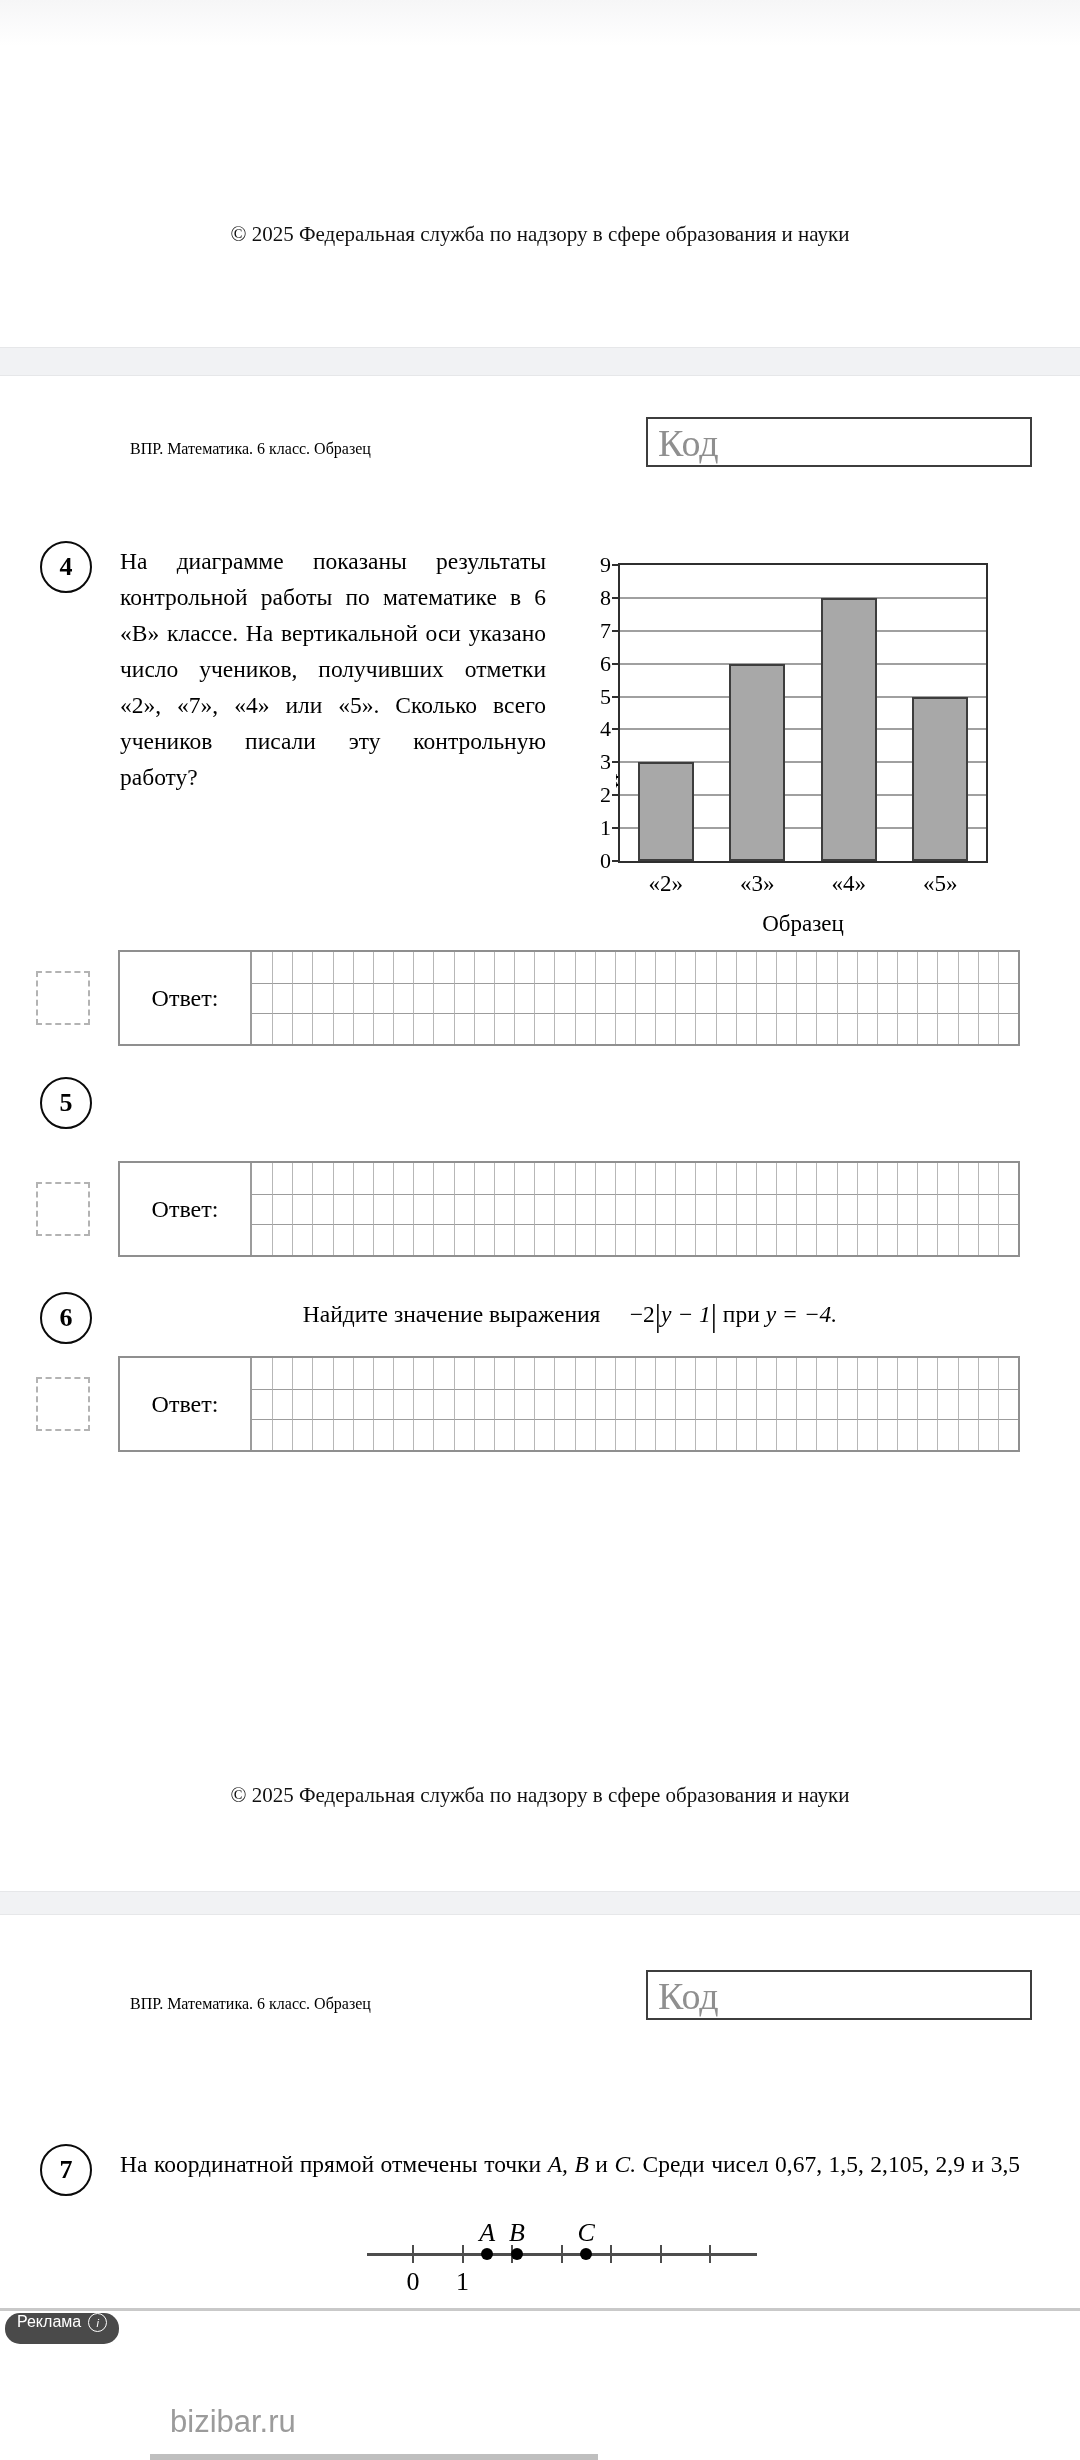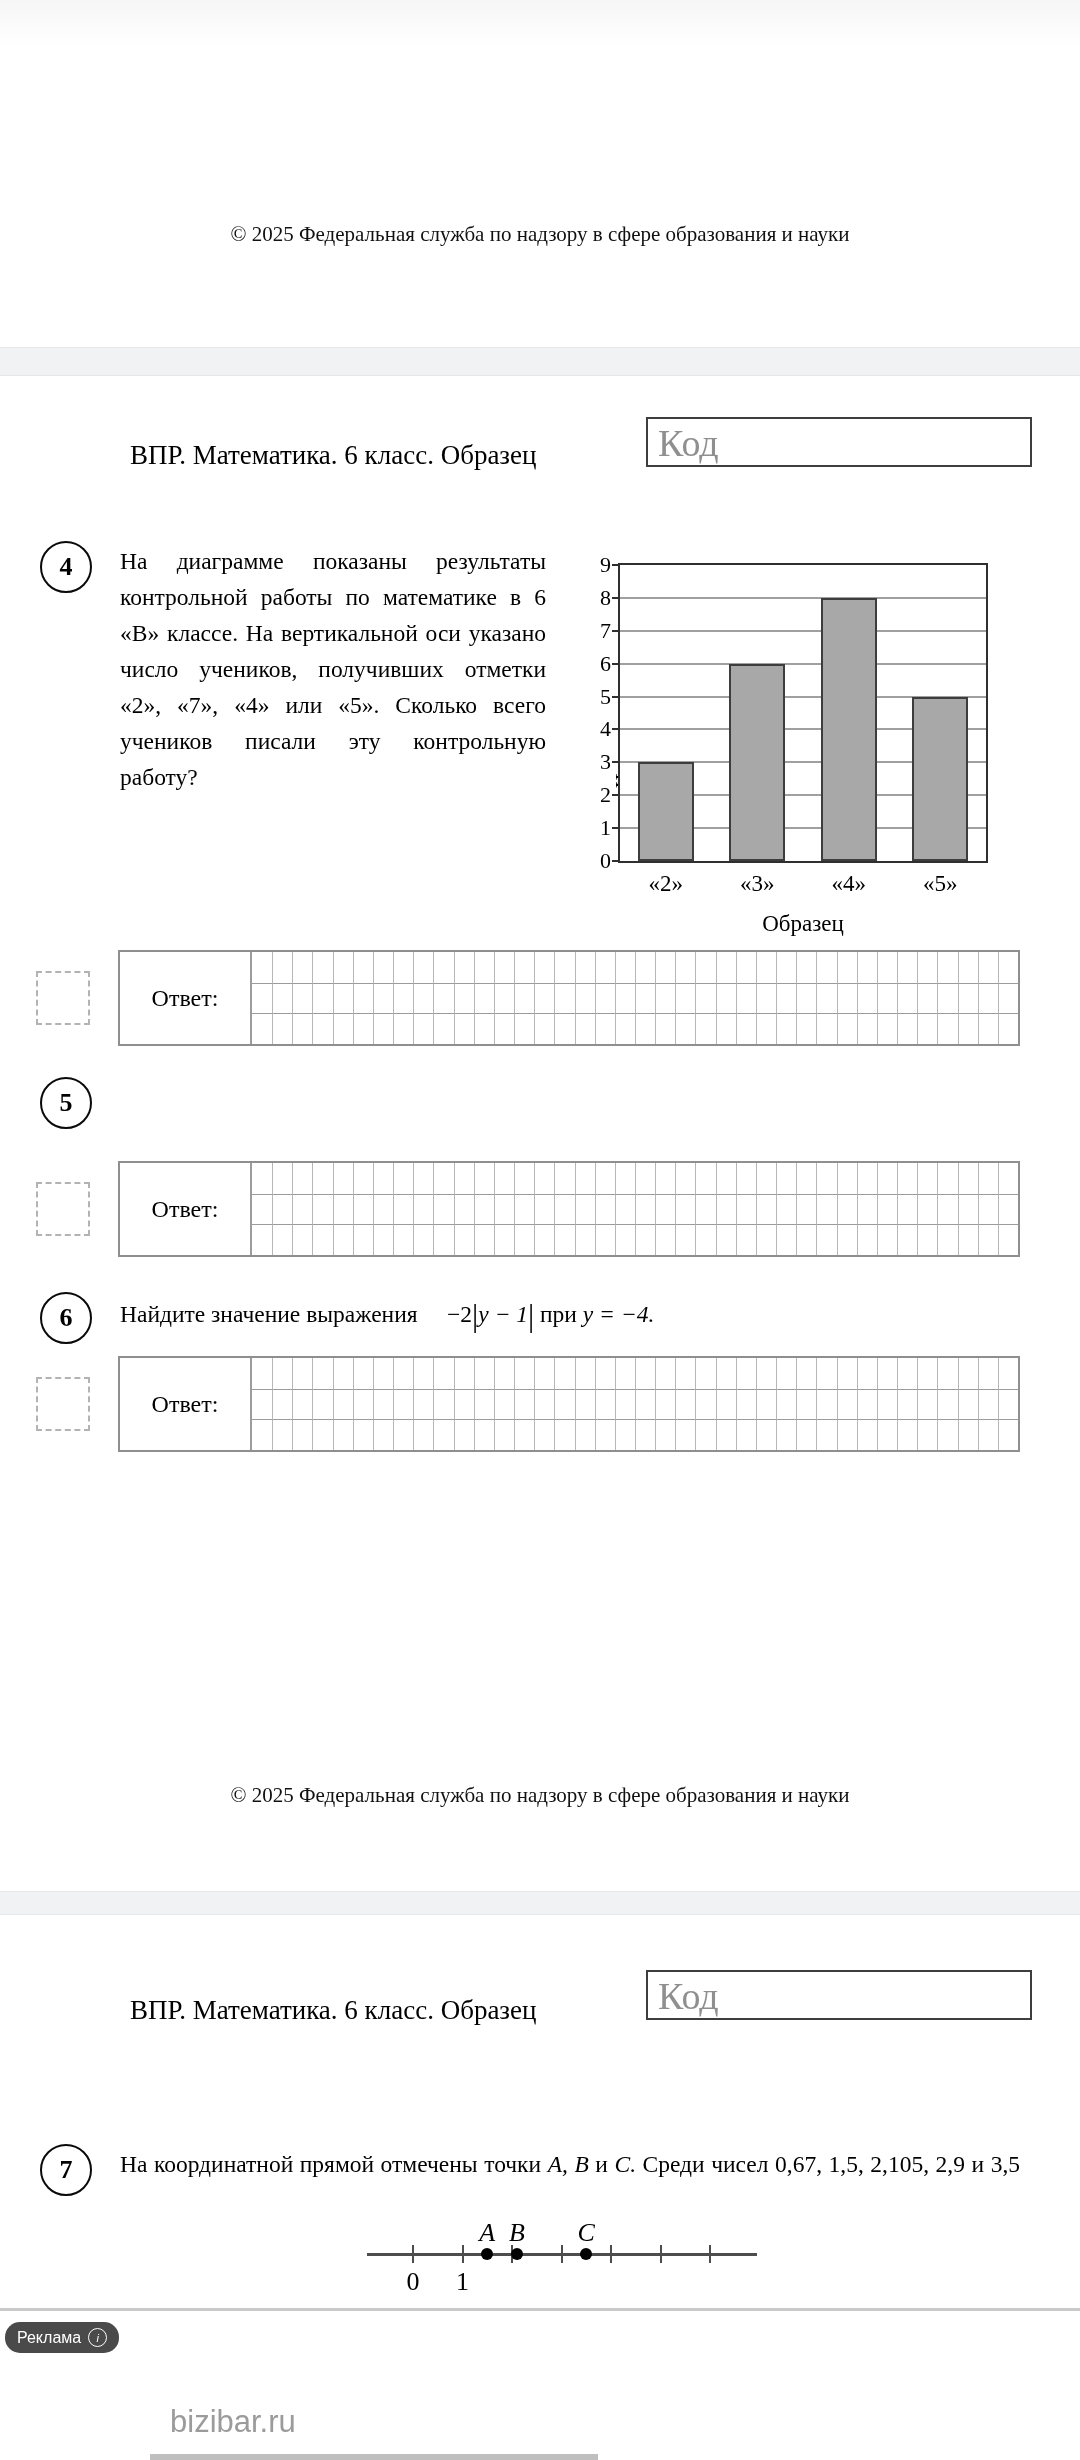--- a/index.html
+++ b/index.html
@@ -3,21 +3,21 @@
 <meta charset="utf-8">
 <style>
   html,body{margin:0;padding:0;background:#fff;}
   .screen{position:relative;width:1080px;height:2460px;overflow:hidden;background:#fff;
           font-family:"Liberation Serif",serif;color:#000;}
   .top-fade{position:absolute;left:0;top:0;width:100%;height:46px;
             background:linear-gradient(#f6f6f7,#ffffff);}
   .copyright{position:absolute;left:0;width:100%;text-align:center;font-size:21px;color:#111;}
   .band{position:absolute;left:0;width:100%;background:#f1f2f4;
         border-top:1px solid #e6e7e9;border-bottom:1px solid #e6e7e9;}
-  .hdr-title{position:absolute;left:130px;font-size:27px;}
+  .hdr-title{position:absolute;left:130px;font-size:16px;}
   .kod-box{position:absolute;left:646px;width:386px;height:50px;border:2px solid #3e3e3e;
            box-sizing:border-box;background:#fff;}
   .kod-box span{display:block;padding:2px 0 0 10px;font-size:38px;line-height:44px;color:#8f8f8f;}
   .qcircle{position:absolute;left:40px;width:52px;height:52px;border:2.5px solid #0a0a0a;
            border-radius:50%;box-sizing:border-box;display:flex;align-items:center;
            justify-content:center;font-weight:bold;font-size:26px;background:#fff;}
   .qtext{position:absolute;left:120px;font-size:23.5px;line-height:36px;text-align:justify;}
   .jline{text-align:justify;text-align-last:justify;}
   .it{font-style:italic;}
   .abs-bar{font-size:31px;vertical-align:-4px;font-weight:400;}
@@ -47,22 +47,22 @@
   .nl-line{position:absolute;left:7px;top:38px;width:390px;height:2.5px;background:#4d4d4d;}
   .nl-tick{position:absolute;top:30px;width:2px;height:18px;background:#4d4d4d;}
   .nl-dot{position:absolute;top:33px;width:12px;height:12px;border-radius:50%;background:#000;}
   .nl-ptlabel{position:absolute;top:3px;width:26px;text-align:center;
               font-size:26px;font-style:italic;}
   .nl-ticklabel{position:absolute;top:52px;width:26px;text-align:center;font-size:26px;}
   
   .ad-sep{position:absolute;left:0;top:2308px;width:100%;height:3px;background:#c9c9c9;}
   .ad-area{position:absolute;left:0;top:2311px;width:1080px;height:149px;background:#fff;
            font-family:"Liberation Sans",sans-serif;}
-  .ad-badge{position:absolute;left:5px;top:11px;height:31px;padding:0 12px;background:#4a4a4a;
-            border-radius:15px;color:#fff;font-size:16px;display:flex;align-items:center;gap:7px;}
+  .ad-badge{position:absolute;left:5px;top:2px;height:31px;padding:0 12px;background:#4a4a4a;
+            border-radius:15px;color:#fff;font-size:16px;display:flex;gap:7px;}
   .info-circ{display:inline-flex;width:17px;height:17px;border:1.5px solid #fff;border-radius:50%;
              align-items:center;justify-content:center;font-size:11px;font-style:italic;}
   .ad-title{position:absolute;left:170px;top:24px;display:flex;align-items:center;gap:14px;
             font-size:43px;color:#2b2b2b;}
   .age-badge{border:3px solid #8a8a8a;color:#3c3c3c;font-size:29px;padding:1px 7px;line-height:34px;}
   .ad-url{position:absolute;left:170px;top:93px;font-size:31px;color:#9b9b9b;}
   .cta{position:absolute;left:598px;top:0;width:352px;height:149px;display:flex;align-items:center;
        justify-content:center;color:#fff;font-size:37px;border:none;cursor:pointer;}
   .ad-bottom-bar{position:absolute;left:150px;top:143px;width:448px;height:6px;background:#bfbfbf;}
 </style>
@@ -371,21 +371,21 @@
         <div class="agrid-cell" style="border-left: 1px solid rgb(183, 183, 183); border-top: 1px solid rgb(156, 156, 156);"></div>
         <div class="agrid-cell" style="border-left: 1px solid rgb(183, 183, 183); border-top: 1px solid rgb(156, 156, 156);"></div>
         <div class="agrid-cell" style="border-left: 1px solid rgb(183, 183, 183); border-top: 1px solid rgb(156, 156, 156);"></div>
         <div class="agrid-cell" style="border-left: 1px solid rgb(183, 183, 183); border-top: 1px solid rgb(156, 156, 156);"></div>
       </div>
   </div>
 
   <div class="qcircle" style="top:1292px">
     <span>6</span>
   </div>
-  <div class="qtext" style="top:1296px;width:900px;text-align:left">
+  <div class="qtext" style="top:1296px;width:900px;text-align:center">
     <span>Найдите значение выражения</span>&nbsp;&nbsp;&nbsp;&nbsp;
     <span><span>−2</span><span class="abs-bar">|</span><span class="it">y − 1</span><span class="abs-bar">|</span></span>
     <span>при</span>
     <span class="it">y = −4.</span>
   </div>
 
   <div class="reviewer-box" style="top:1377px"></div>
   <div class="answer-box" style="top:1356px">
     <div class="answer-label">Ответ:</div>
     <div class="answer-grid" style="grid-template-columns: repeat(38, 1fr); grid-template-rows: repeat(3, 1fr);">

